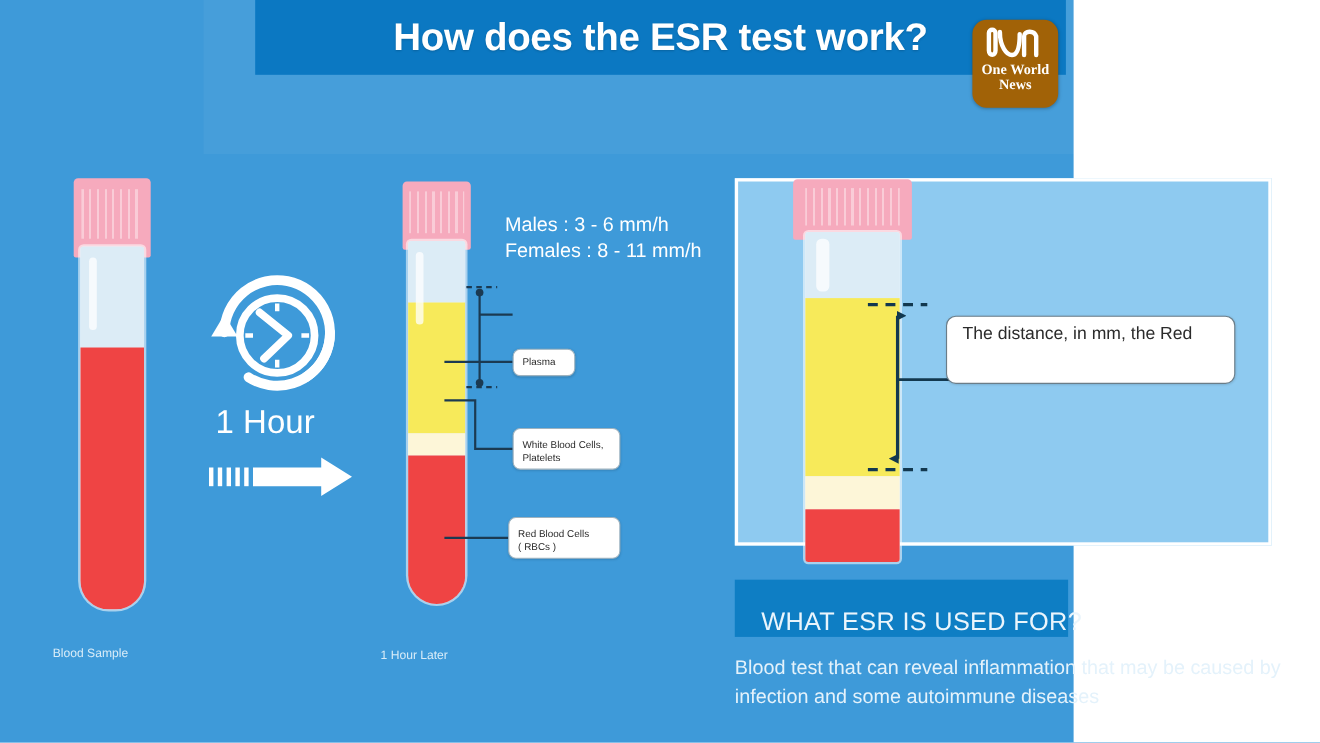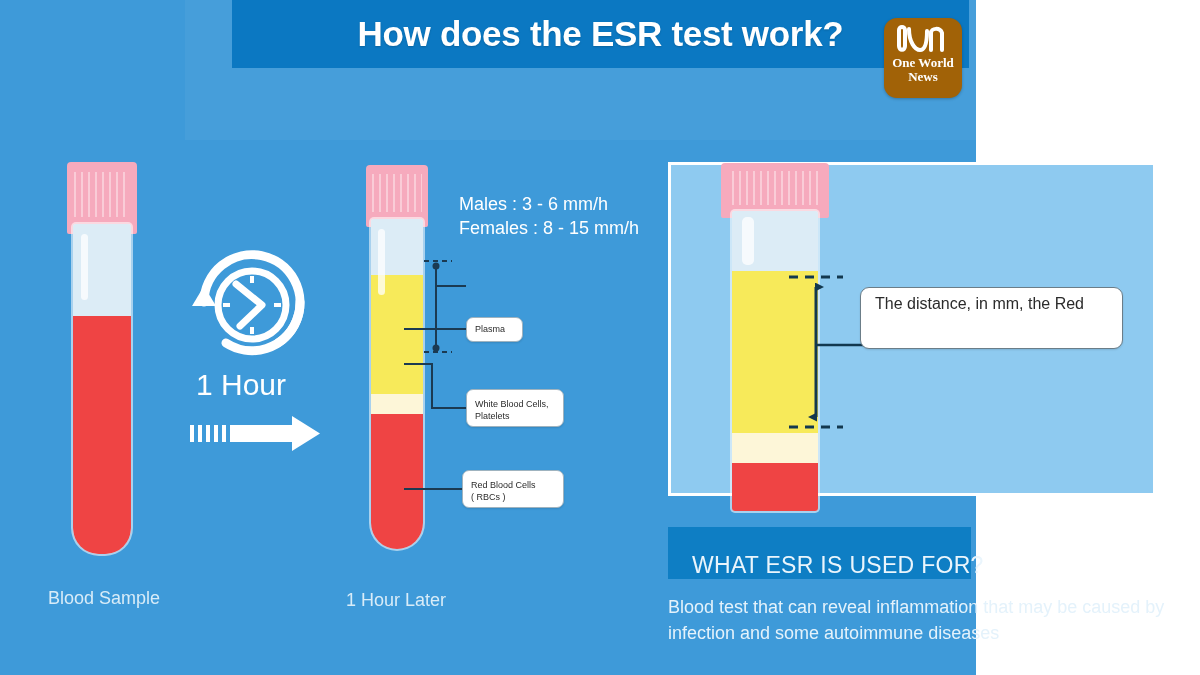--- a/index.html
+++ b/index.html
@@ -94,21 +94,21 @@
     position: absolute;
     left: 14%; top: 3%;
     width: 12%; height: 20%;
     background: rgba(255,255,255,0.75);
     border-radius: 5px;
     z-index: 5;
   }
   .tube-caption {
     position: absolute;
     color: #d8ecf8;
-    font-size: 18px;
+    font-size: 11px;
     white-space: nowrap;
   }
 
   
   .clock-wrap { position: absolute; }
   .hour-label {
     position: absolute;
     color: #ffffff;
     font-size: 30px;
     white-space: nowrap;
@@ -239,21 +239,21 @@
       <div class="layer" style="top:17%; height:36%; background:#f7ea5a;"></div>
       <div class="layer" style="top:53%; height:6%; background:#fdf6d8;"></div>
       <div class="layer" style="top:59%; height:41%; background:#ef4444; border-radius:0 0 22px 22px;"></div>
       <div class="gloss"></div>
     </div>
   </div>
   <div class="tube-caption" style="left:346px; top:590px;">1 Hour Later</div>
 
   <div class="ranges" style="left:459px; top:192px;">
     <div>Males : 3 - 6 mm/h</div>
-    <div>Females : 8 - 15 mm/h</div>
+    <div>Females : 8 - 11 mm/h</div>
   </div>
 
   <svg class="overlay" viewBox="0 0 1200 675">
 
     <line x1="424" y1="261" x2="452" y2="261" stroke="#1b3a52" stroke-width="2" stroke-dasharray="5,4"></line>
     <line x1="424" y1="352" x2="452" y2="352" stroke="#1b3a52" stroke-width="2" stroke-dasharray="5,4"></line>
 
     <line x1="436" y1="265" x2="436" y2="349" stroke="#1b3a52" stroke-width="2"></line>
     <circle cx="436" cy="266" r="3.5" fill="#1b3a52"></circle>
     <circle cx="436" cy="348" r="3.5" fill="#1b3a52"></circle>

